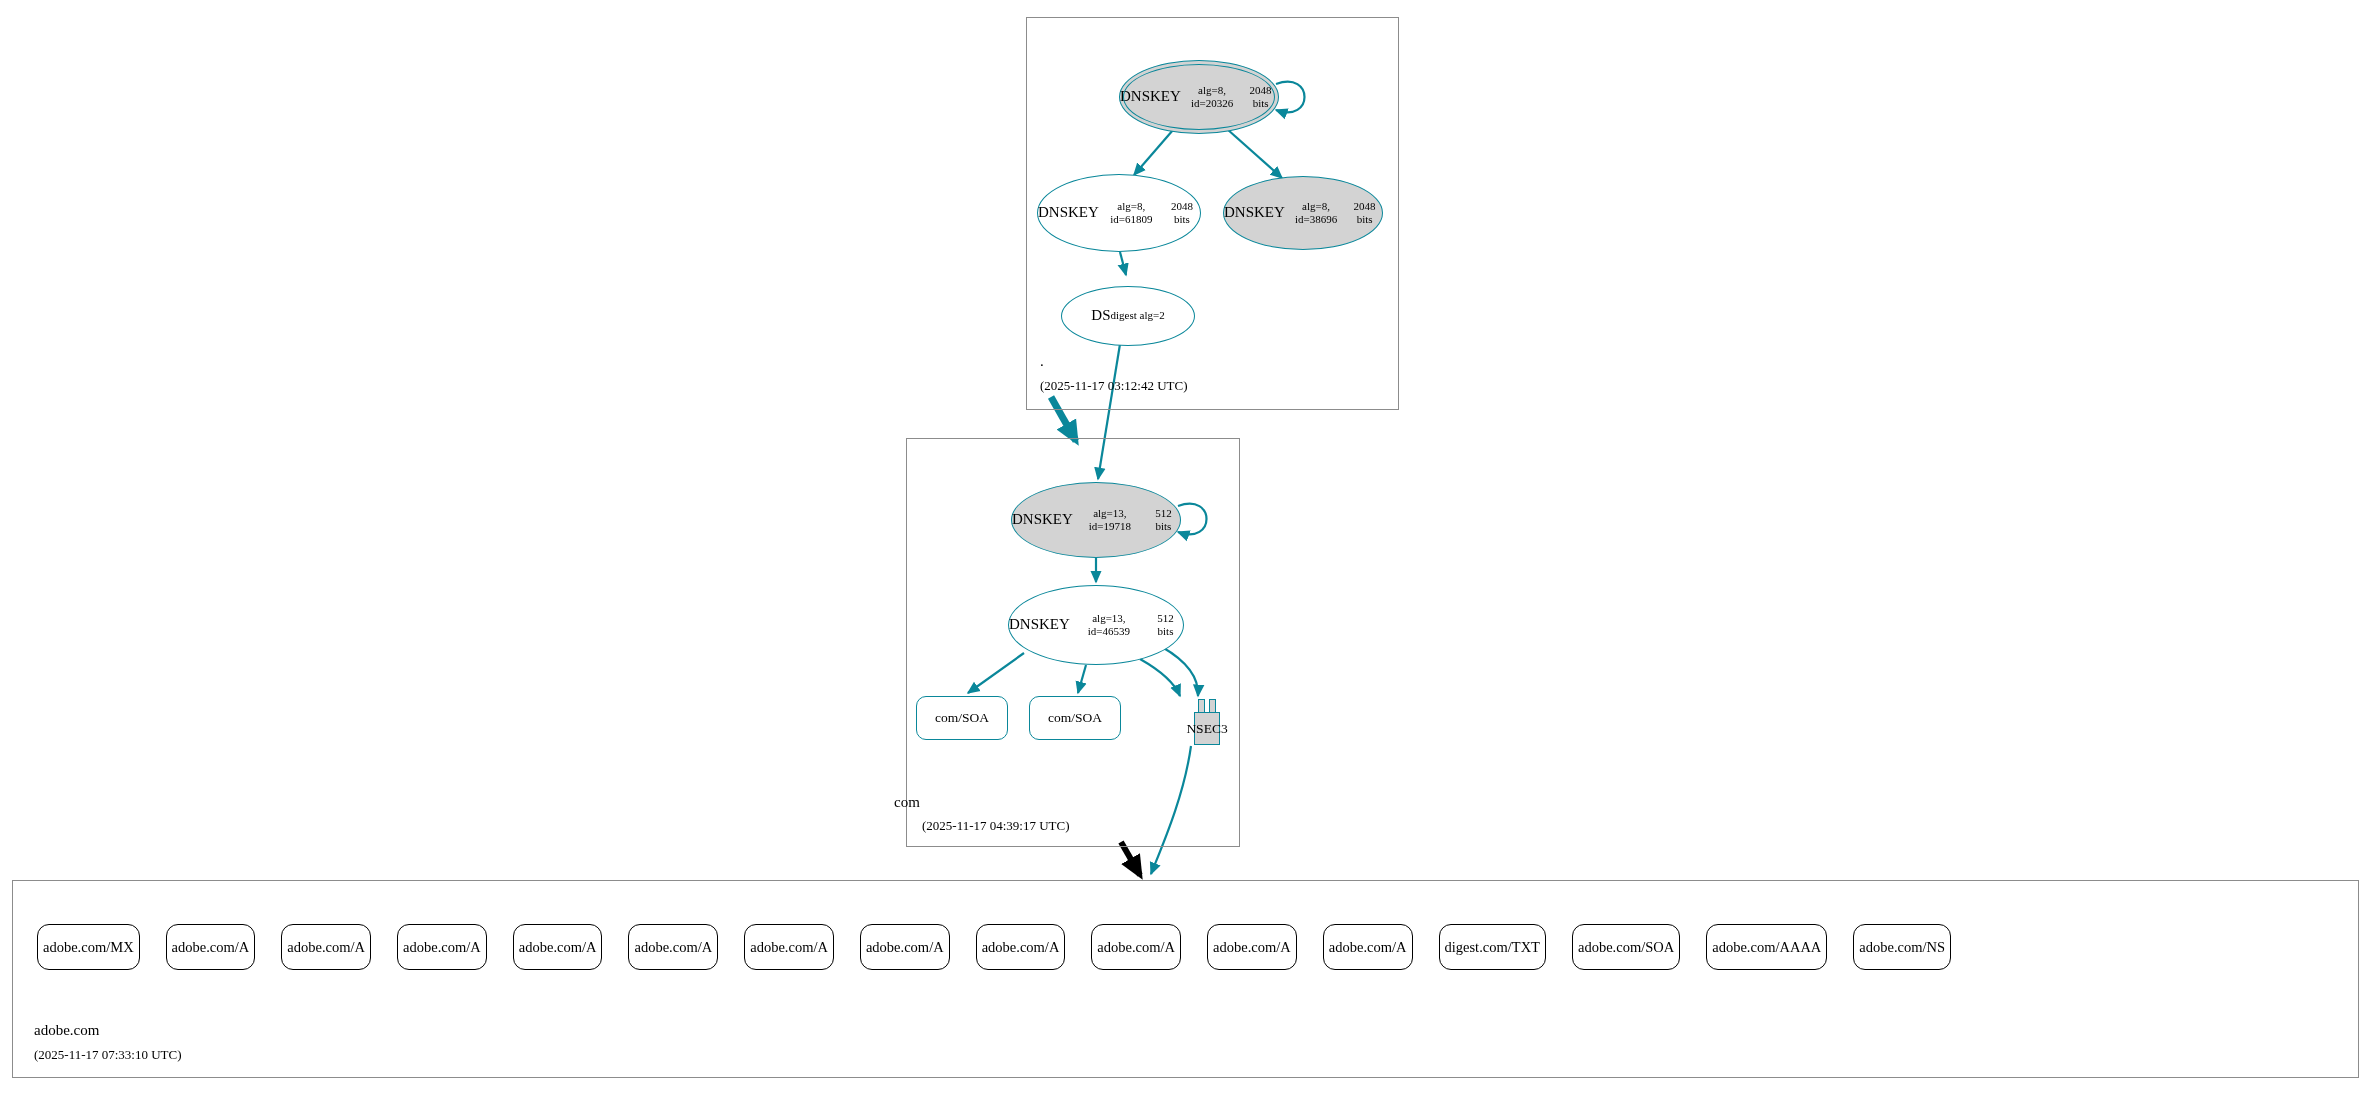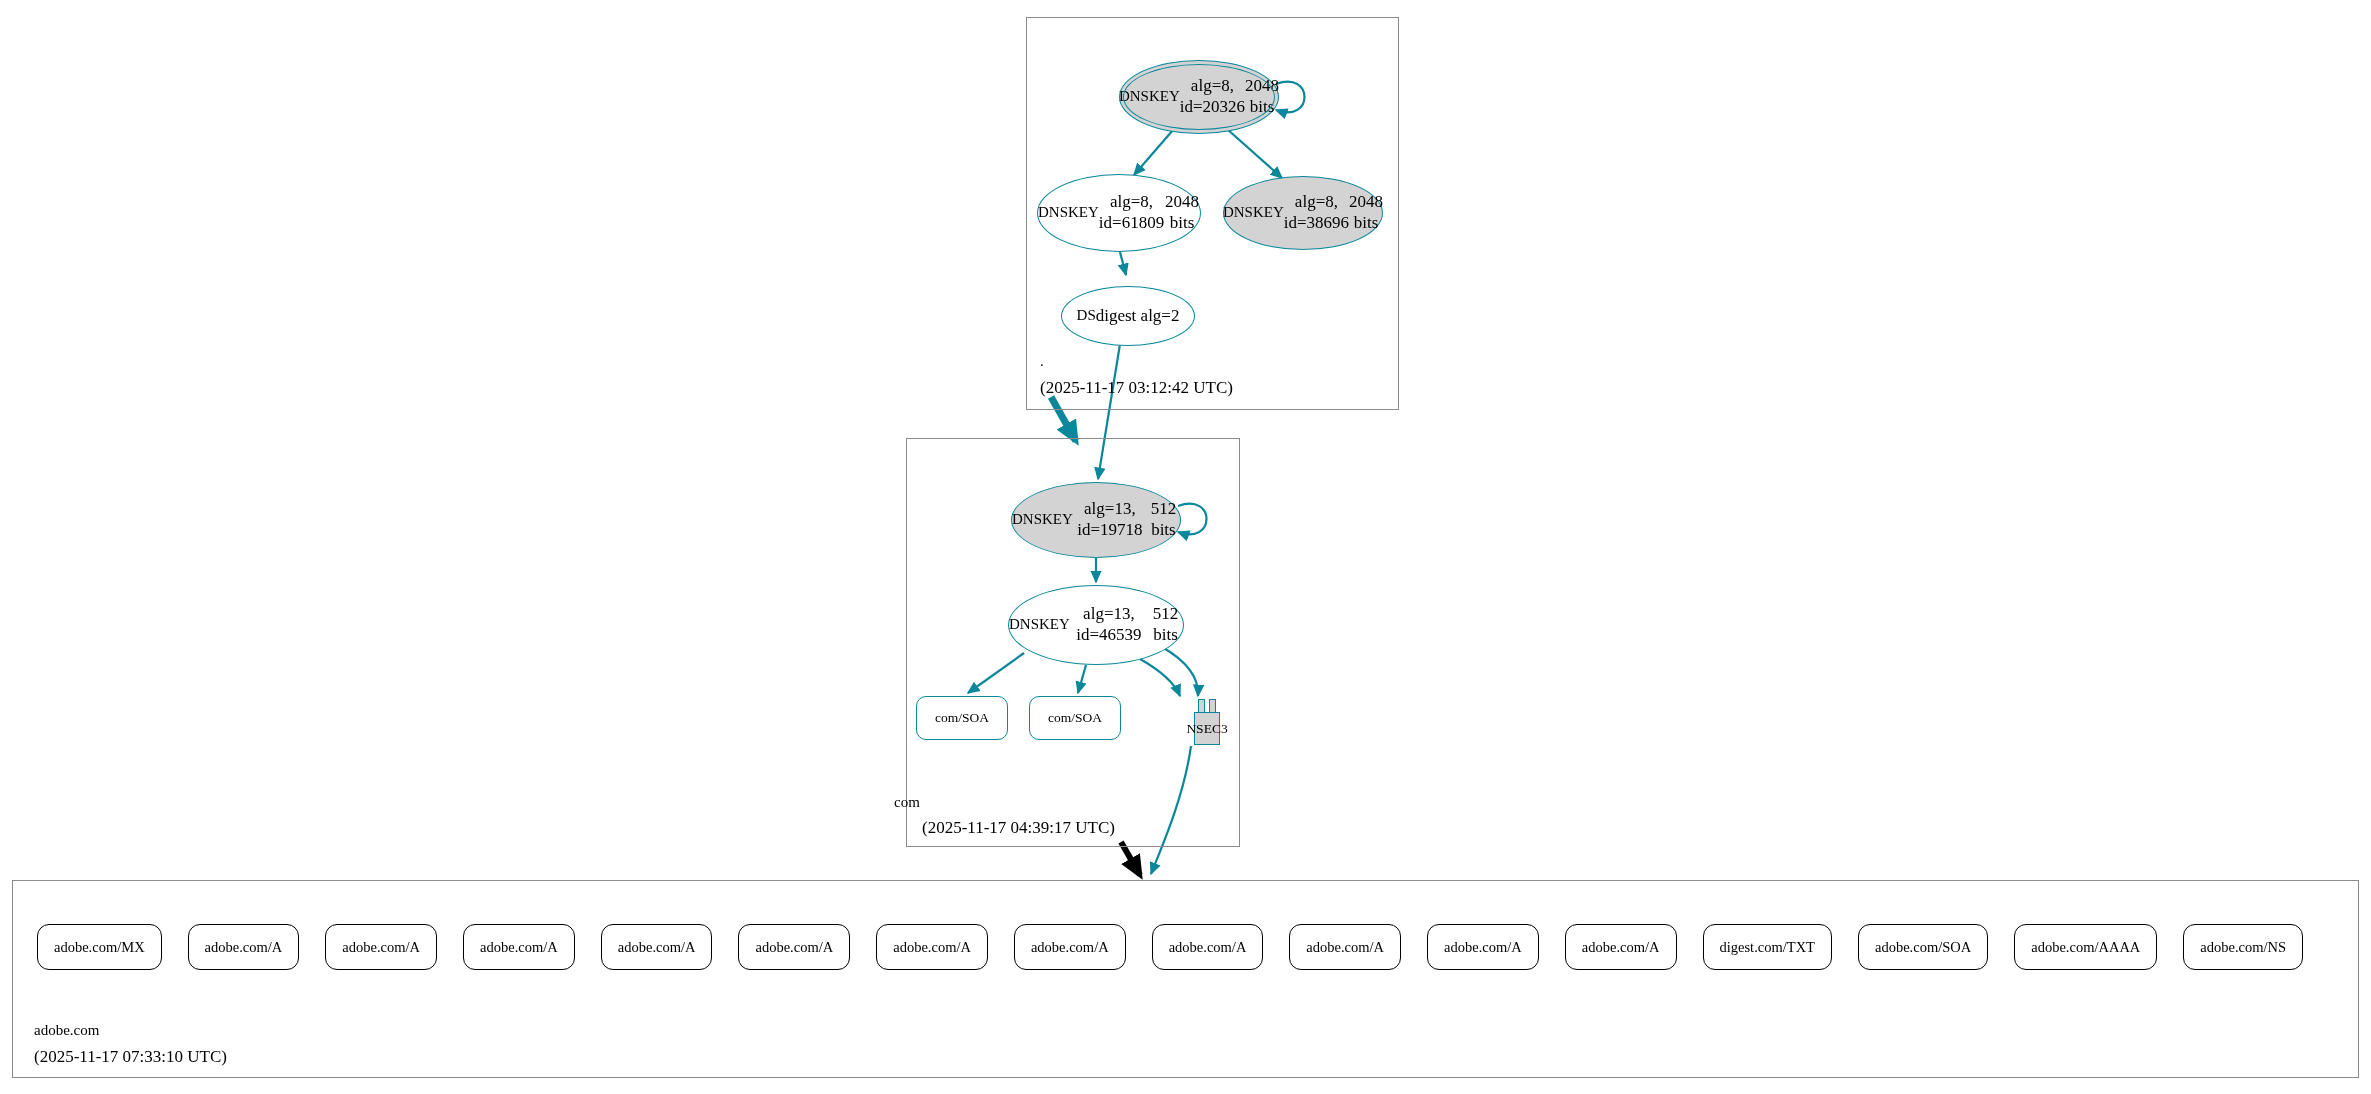--- a/index.html
+++ b/index.html
@@ -2,48 +2,48 @@
 <html style="--secure: #0a879a; --insecure: #000000; --warning_fill: #d3d3d3; --zone_border: #8c8c8c;"><head>
 <meta charset="utf-8">
 <style>
   * { margin:0; padding:0; box-sizing:border-box; }
   html,body { width:2371px; height:1094px; background:#fff;
     font-family:"Liberation Serif", serif; color:#000; position:relative; overflow:hidden; }
 
   .zone-box { position:absolute; border:1px solid #8c8c8c; background:transparent; }
 
   .zone-name { position:absolute; font-size:15px; }
-  .zone-ts   { position:absolute; font-size:17px; }
+  .zone-ts   { position:absolute; font-size:13px; }
 
   .ellipse { position:absolute; transform:translate(-50%,-50%);
     border-radius:50%; background:#fff; border:1.7px solid var(--secure,#0a879a);
     display:flex; align-items:center; justify-content:center;
     text-align:center; }
   .ellipse.gray { background:var(--warning_fill,#d3d3d3); }
   .ellipse.double::after { content:""; position:absolute; inset:3px;
     border:1.4px solid var(--secure,#0a879a); border-radius:50%; }
   .node-title { font-size:15px; line-height:1.15; }
-  .node-sub { font-size:17px; line-height:1.22; }
+  .node-sub { font-size:11px; line-height:1.22; }
 
   .rrset-teal { position:absolute; transform:translate(-50%,-50%);
     border:1.7px solid var(--secure,#0a879a); border-radius:10px; background:#fff;
     height:44px; min-width:92px; padding:8px 10px;
     display:flex; align-items:center; justify-content:center; font-size:13.5px; }
 
   .nsec3 { position:absolute; transform:translate(-50%,-50%); width:66px;padding-left:40px; }
   .nsec3-tabs { display:flex; gap:4px; padding:0 4px; height:13px; }
   .nsec3-tab { flex:1; border:1.7px solid var(--secure,#0a879a); border-bottom:none;
     background:var(--warning_fill,#d3d3d3); }
   .nsec3-body { border:1.7px solid var(--secure,#0a879a);
     background:var(--warning_fill,#d3d3d3); height:33px;
     display:flex; align-items:center; justify-content:center; font-size:13.5px; }
 
   .adobe-row { position:absolute; left:24px; top:43px; display:flex; gap:26px; }
   .adobe-node { border:1.7px solid #000; border-radius:12px; background:#fff;
-    height:46px; padding:0 16px; display:flex; align-items:center;
+    height:46px; padding:0 5px; display:flex; align-items:center;
     font-size:14.5px; white-space:nowrap; }
 
   svg.edges { position:absolute; left:0; top:0; pointer-events:none; }
   .edge { fill:none; }
   .teal { stroke:var(--secure,#0a879a); stroke-width:2.2; }
   .teal-bold { stroke:var(--secure,#0a879a); stroke-width:7; }
   .black-bold { stroke:var(--insecure,#000); stroke-width:6; }
   .fill-teal { fill:var(--secure,#0a879a); }
   .fill-black { fill:var(--insecure,#000); }
 </style>

